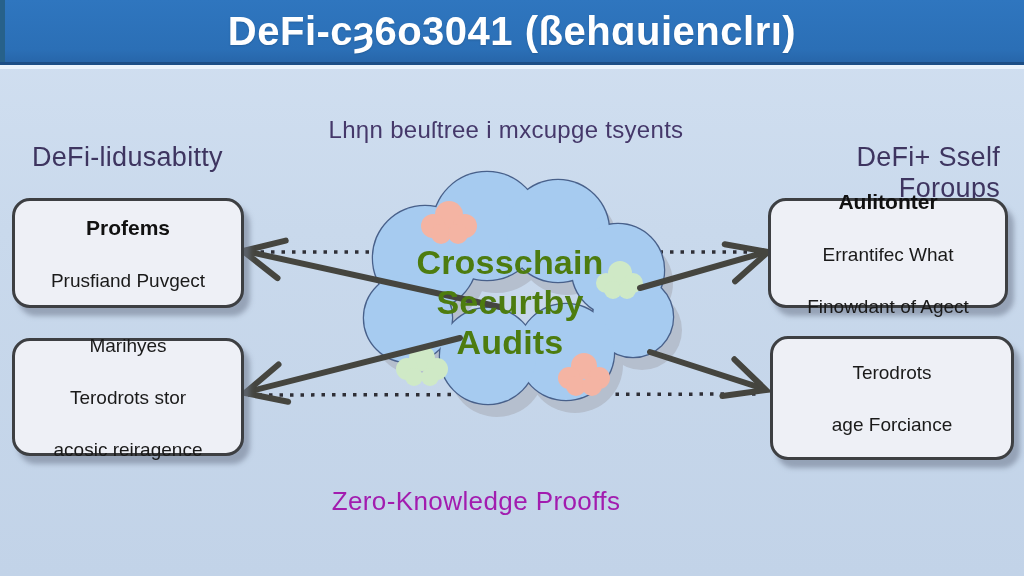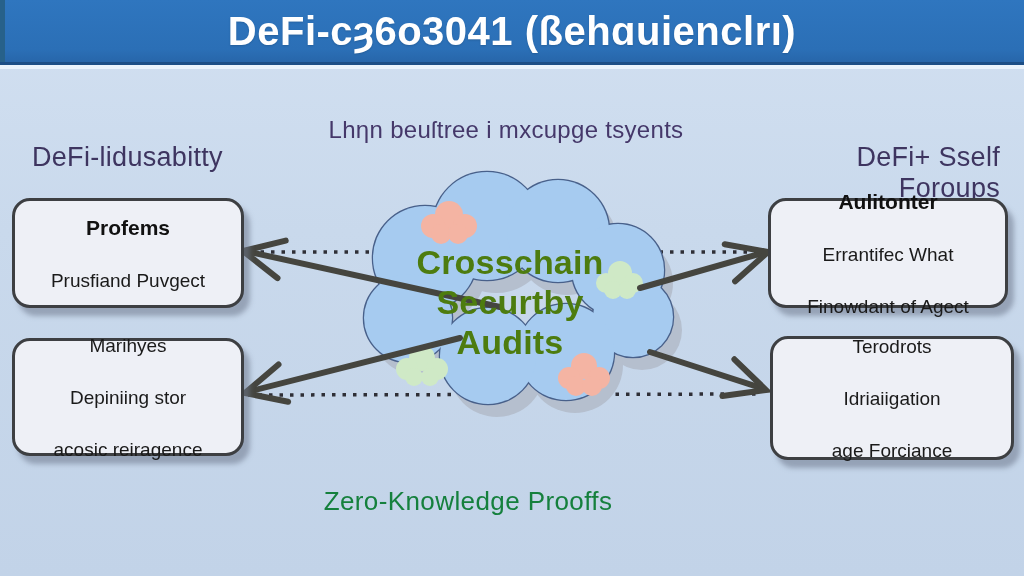--- a/index.html
+++ b/index.html
@@ -26,22 +26,22 @@
   .subtitle{
     left:0;top:116px;width:1012px;text-align:center;
     color:#45386a;font-size:24px;font-weight:500;letter-spacing:.3px;
   }
   .side-label{
     top:142px;color:#3e3560;font-size:27px;font-weight:500;letter-spacing:.3px;
   }
   .side-label.left{left:32px;}
   .side-label.right{left:770px;width:230px;text-align:right;}
   .footer-label{
-    left:0;top:486px;width:936px;text-align:center;
-    color:#15803d;font-size:26px;font-weight:500;letter-spacing:.4px;
+    left:8px;top:486px;width:936px;text-align:center;
+    color:#a21caf;font-size:26px;font-weight:500;letter-spacing:.4px;
   }
   
   .box{
     background:#eef0f6;
     border:3px solid #3d3f42;border-radius:18px;
     box-shadow:6px 8px 5px rgba(110,120,140,.55);
     display:flex;flex-direction:column;align-items:center;justify-content:center;
     text-align:center;color:#1a1a1a;z-index:2;gap:27px;
   }
   .box .title{font-weight:700;font-size:21px;color:#111;line-height:27px;}
@@ -166,29 +166,28 @@
   <div>Audits</div>
 </div>
 
 <div class="abs box tl">
   <div class="title">Profems</div>
   <div class="line">Prusfiand Puvgect</div>
 </div>
 
 <div class="abs box bl">
   <div class="line">Marihyes</div>
-  <div class="line">Depiniing stor</div>
+  <div class="line">Terodrots stor</div>
   <div class="line">acosic reiragence</div>
 </div>
 
 <div class="abs box tr">
   <div class="title">Aulitonter</div>
   <div class="line">Errantifec What</div>
   <div class="line">Finowdant of Agect</div>
 </div>
 
 <div class="abs box br">
   <div class="line">Terodrots</div>
-  <div class="line">Idriaiigation</div>
   <div class="line">age Forciance</div>
 </div>
 
 <div class="abs footer-label">Zero-Knowledge Prooffs</div>
 
 </body></html>

